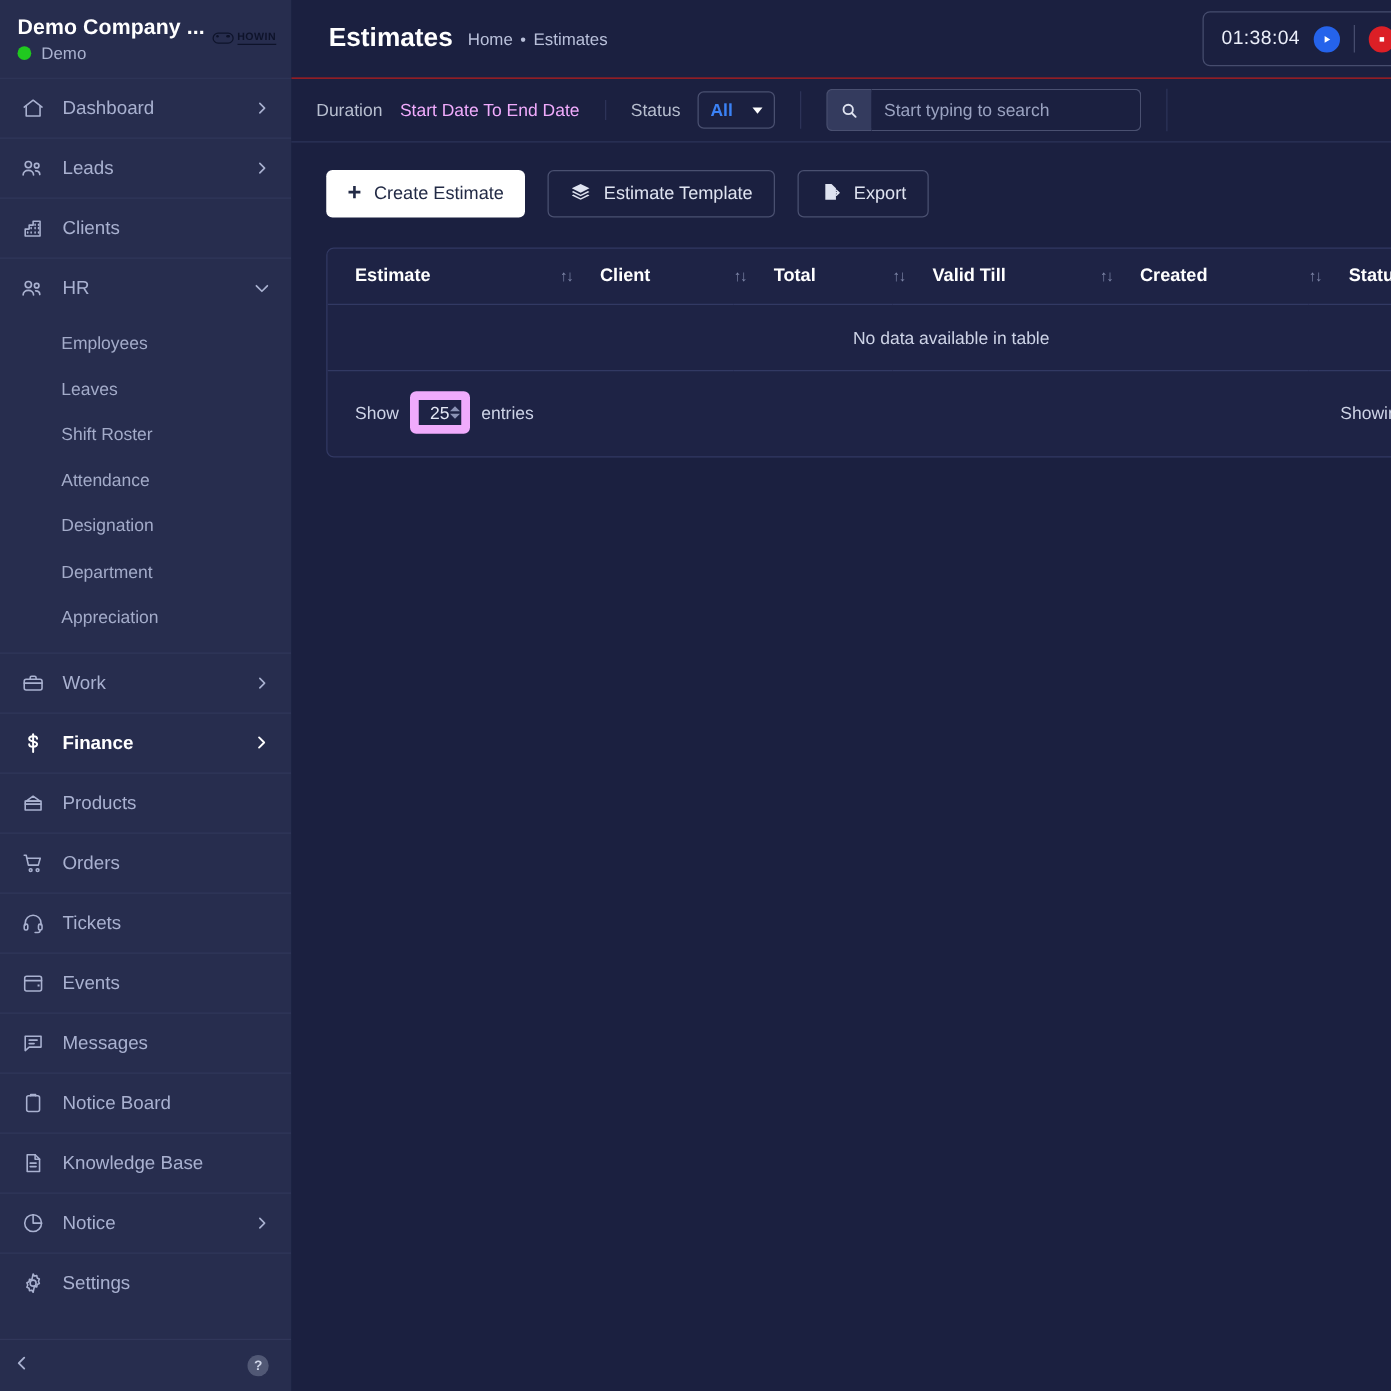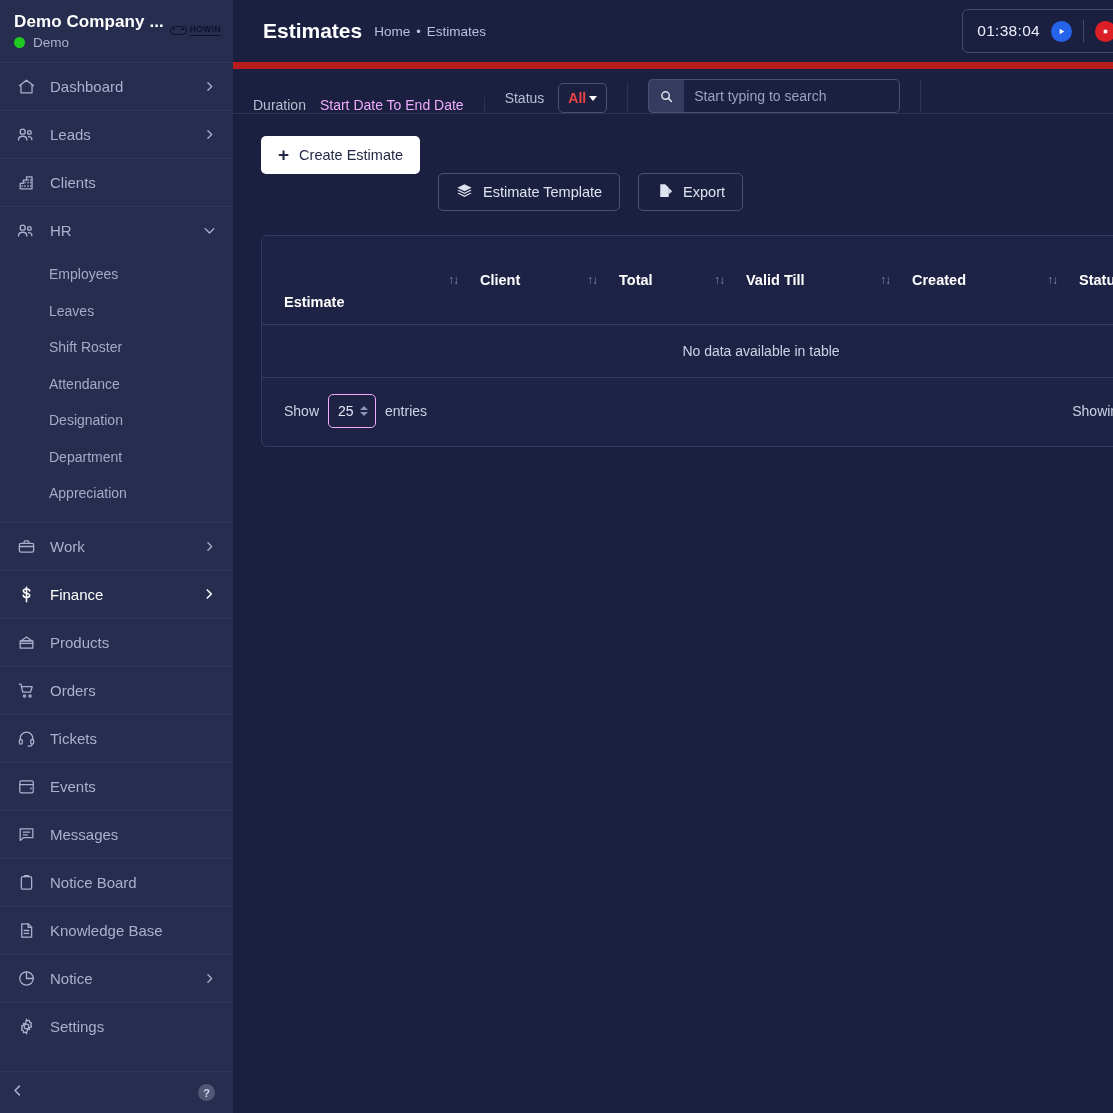--- a/index.html
+++ b/index.html
@@ -94,21 +94,21 @@
   }
   .nav-item .ico {
     width: 24px; height: 24px;
     display: flex; align-items: center; justify-content: center;
     margin-right: 12px;
     flex: 0 0 24px;
   }
   .nav-item .ico svg { display: block; }
   .nav-label { font-size: 15px; flex: 1; white-space: nowrap; }
   .nav-item.active { color: #ffffff; }
-  .nav-item.active .nav-label { font-weight: normal; }
+  .nav-item.active .nav-label { font-weight: bold; }
   .chev { width: 16px; height: 16px; display: flex; align-items: center; justify-content: center; }
   .sub-item {
     height: 36.5px;
     display: flex;
     align-items: center;
     padding-left: 49px;
     color: #a3abc9;
     font-size: 14px;
     cursor: pointer;
   }
@@ -169,41 +169,41 @@
     cursor: pointer;
   }
   .timer-play { background: #2563eb; }
   .timer-stop { background: #dc1f26; }
   .timer-div { width: 1px; height: 22px; background: #464c6d; }
 
   .filterbar {
     height: 52px;
     flex: 0 0 52px;
     display: flex;
-    align-items: flex-end;
+    align-items: center;
     background: #1b2040;
-    border-top: 7px solid #b91c1c;
+    border-top: 1px solid #b91c1c;
     border-bottom: 1px solid #2d3358;
   }
   .filter-cell {
     display: flex;
     align-items: center;
     padding: 0 20px;
     border-right: 1px solid #2d3358;
     gap: 14px;
   }
   .filter-label { color: #b7becf; font-size: 14px; white-space: nowrap; }
   .filter-value { color: #f0abfc; font-size: 14px; white-space: nowrap; cursor: pointer; }
   .status-select {
     border: 1px solid #4a5070;
     border-radius: 5px;
     height: 30px;
     padding: 0 9px;
-    display: flex; align-items: center; gap: 3px;
-    color: #ef4444;
+    display: flex; align-items: center; gap: 16px;
+    color: #3b82f6;
     font-size: 14px;
     font-weight: bold;
     cursor: pointer;
   }
   .caret {
     width: 0; height: 0;
     border-left: 4px solid transparent;
     border-right: 4px solid transparent;
     border-top: 5px solid #ffffff;
   }
@@ -239,21 +239,21 @@
     display: flex;
     align-items: center;
     gap: 10px;
     padding: 0 17px;
     border-radius: 5px;
     font-size: 14.5px;
     cursor: pointer;
     white-space: nowrap;
   }
   .btn-primary { background: #ffffff; color: #222a45; }
-  .btn-ghost { background: transparent; border: 1px solid #4a5070; color: #dfe3f0; margin-top: 37px; }
+  .btn-ghost { background: transparent; border: 1px solid #4a5070; color: #dfe3f0; }
   .plus {
     font-size: 19px; line-height: 1; font-weight: bold;
     color: #222a45;
     margin-top: -1px;
   }
 
   .card {
     background: #1e2345;
     border: 1px solid #323963;
     border-radius: 6px;
@@ -273,36 +273,36 @@
   .th-inner { display: flex; align-items: center; }
   .sort {
     color: #7e86a8;
     font-size: 12px;
     margin-right: 18px;
     letter-spacing: -1px;
     width: 14px;
     display: inline-block;
     cursor: pointer;
   }
-  .th-estimate { padding-left: 22px; margin-top: 44px; }
+  .th-estimate { padding-left: 22px; }
   .empty-row td {
     text-align: center;
     color: #cdd3e6;
     font-size: 14px;
     padding: 18px 0;
     border-bottom: 1px solid #323963;
   }
   .card-foot {
     display: flex;
     align-items: center;
     padding: 16px 22px 18px 22px;
   }
   .show-entries { display: flex; align-items: center; gap: 9px; color: #cdd3e6; font-size: 14px; }
   .entries-select {
-    border: 1px solid #f0abfc;
+    border: 7px solid #f0abfc;
     border-radius: 5px;
     height: 34px;
     width: 48px;
     display: flex;
     align-items: center;
     justify-content: space-between;
     padding: 0 7px 0 9px;
     color: #e4e8f5;
     font-size: 14px;
     cursor: pointer;

